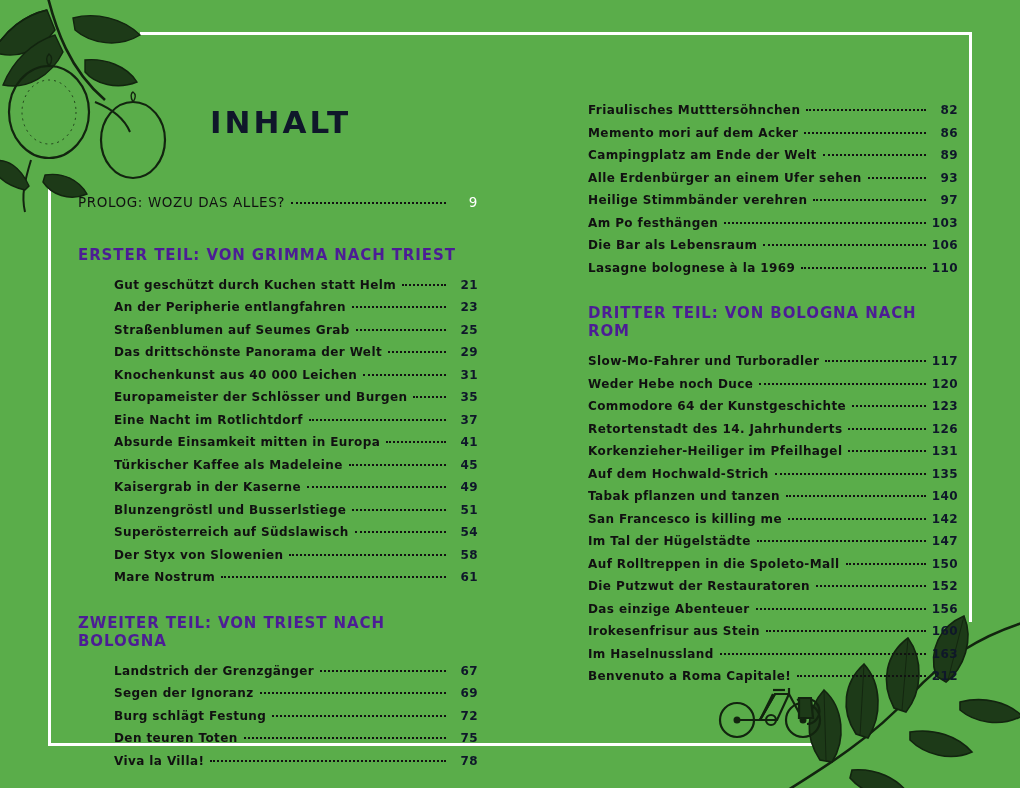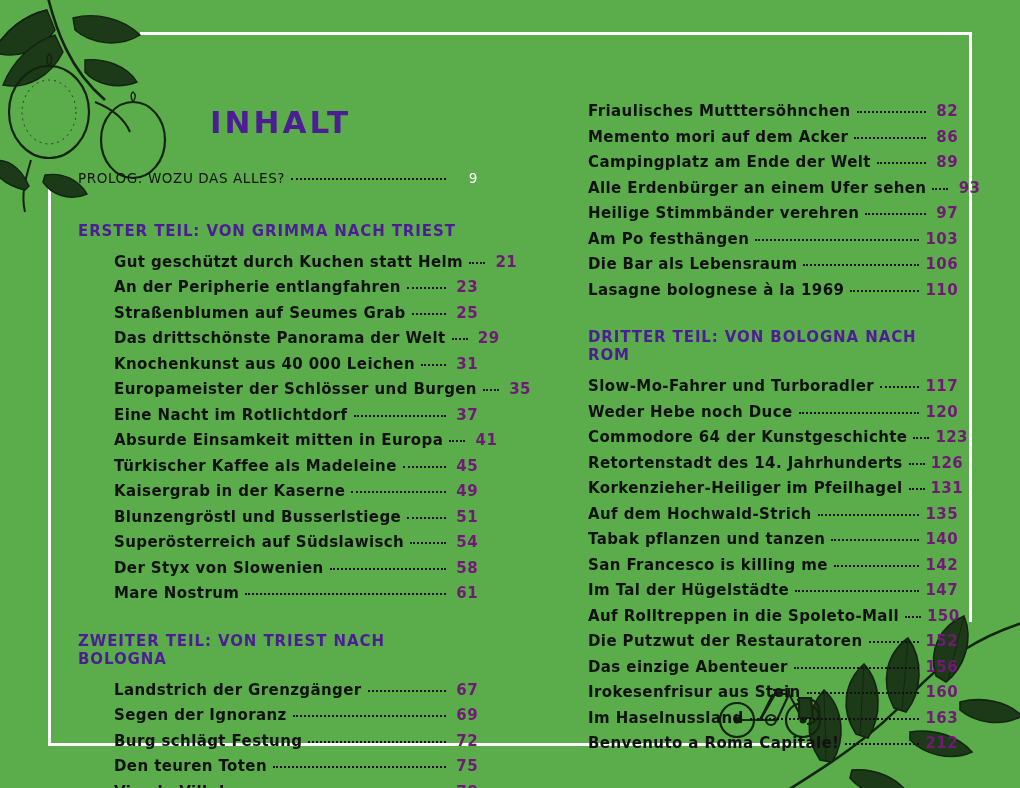--- a/index.html
+++ b/index.html
@@ -93,58 +93,58 @@
   .col-right {
     left: 588px;
     width: 370px;
   }
 
   h1.title {
     font-family: "DejaVu Sans", sans-serif;
     font-weight: bold;
     font-size: 31px;
     letter-spacing: 3px;
-    color: #4c1d95;
-    margin: 0 0 32px 132px;
+    color: #0f172a;
+    margin: 0 0 56px 132px;
   }
   .spacer-lg { height: 20px; }
 
   ul.entries {
     list-style: none;
     margin: 0 0 0 0;
     padding: 0;
   }
   ul.entries.indent { margin-left: 36px; }
 
   li.entry {
     display: flex;
     align-items: baseline;
     font-weight: bold;
-    font-size: 15px;
+    font-size: 12px;
     letter-spacing: 0.4px;
     color: #111111;
     line-height: 1.0;
     margin-bottom: 10.5px;
     white-space: nowrap;
   }
   li.entry .label {
     flex: 0 0 auto;
   }
   li.entry .leader {
     flex: 1 1 auto;
     margin: 0 6px;
     position: relative;
     top: -3px;
     border-bottom: 2px dotted #111111;
     min-width: 16px;
     height: 1px;
   }
   li.entry .page-no {
     flex: 0 0 auto;
-    color: #701a75;
+    color: #0f172a;
     text-align: right;
     min-width: 26px;
   }
 
   .row-head {
     display: flex;
     align-items: baseline;
     font-weight: normal;
     font-size: 13.5px;
     letter-spacing: 0.6px;

